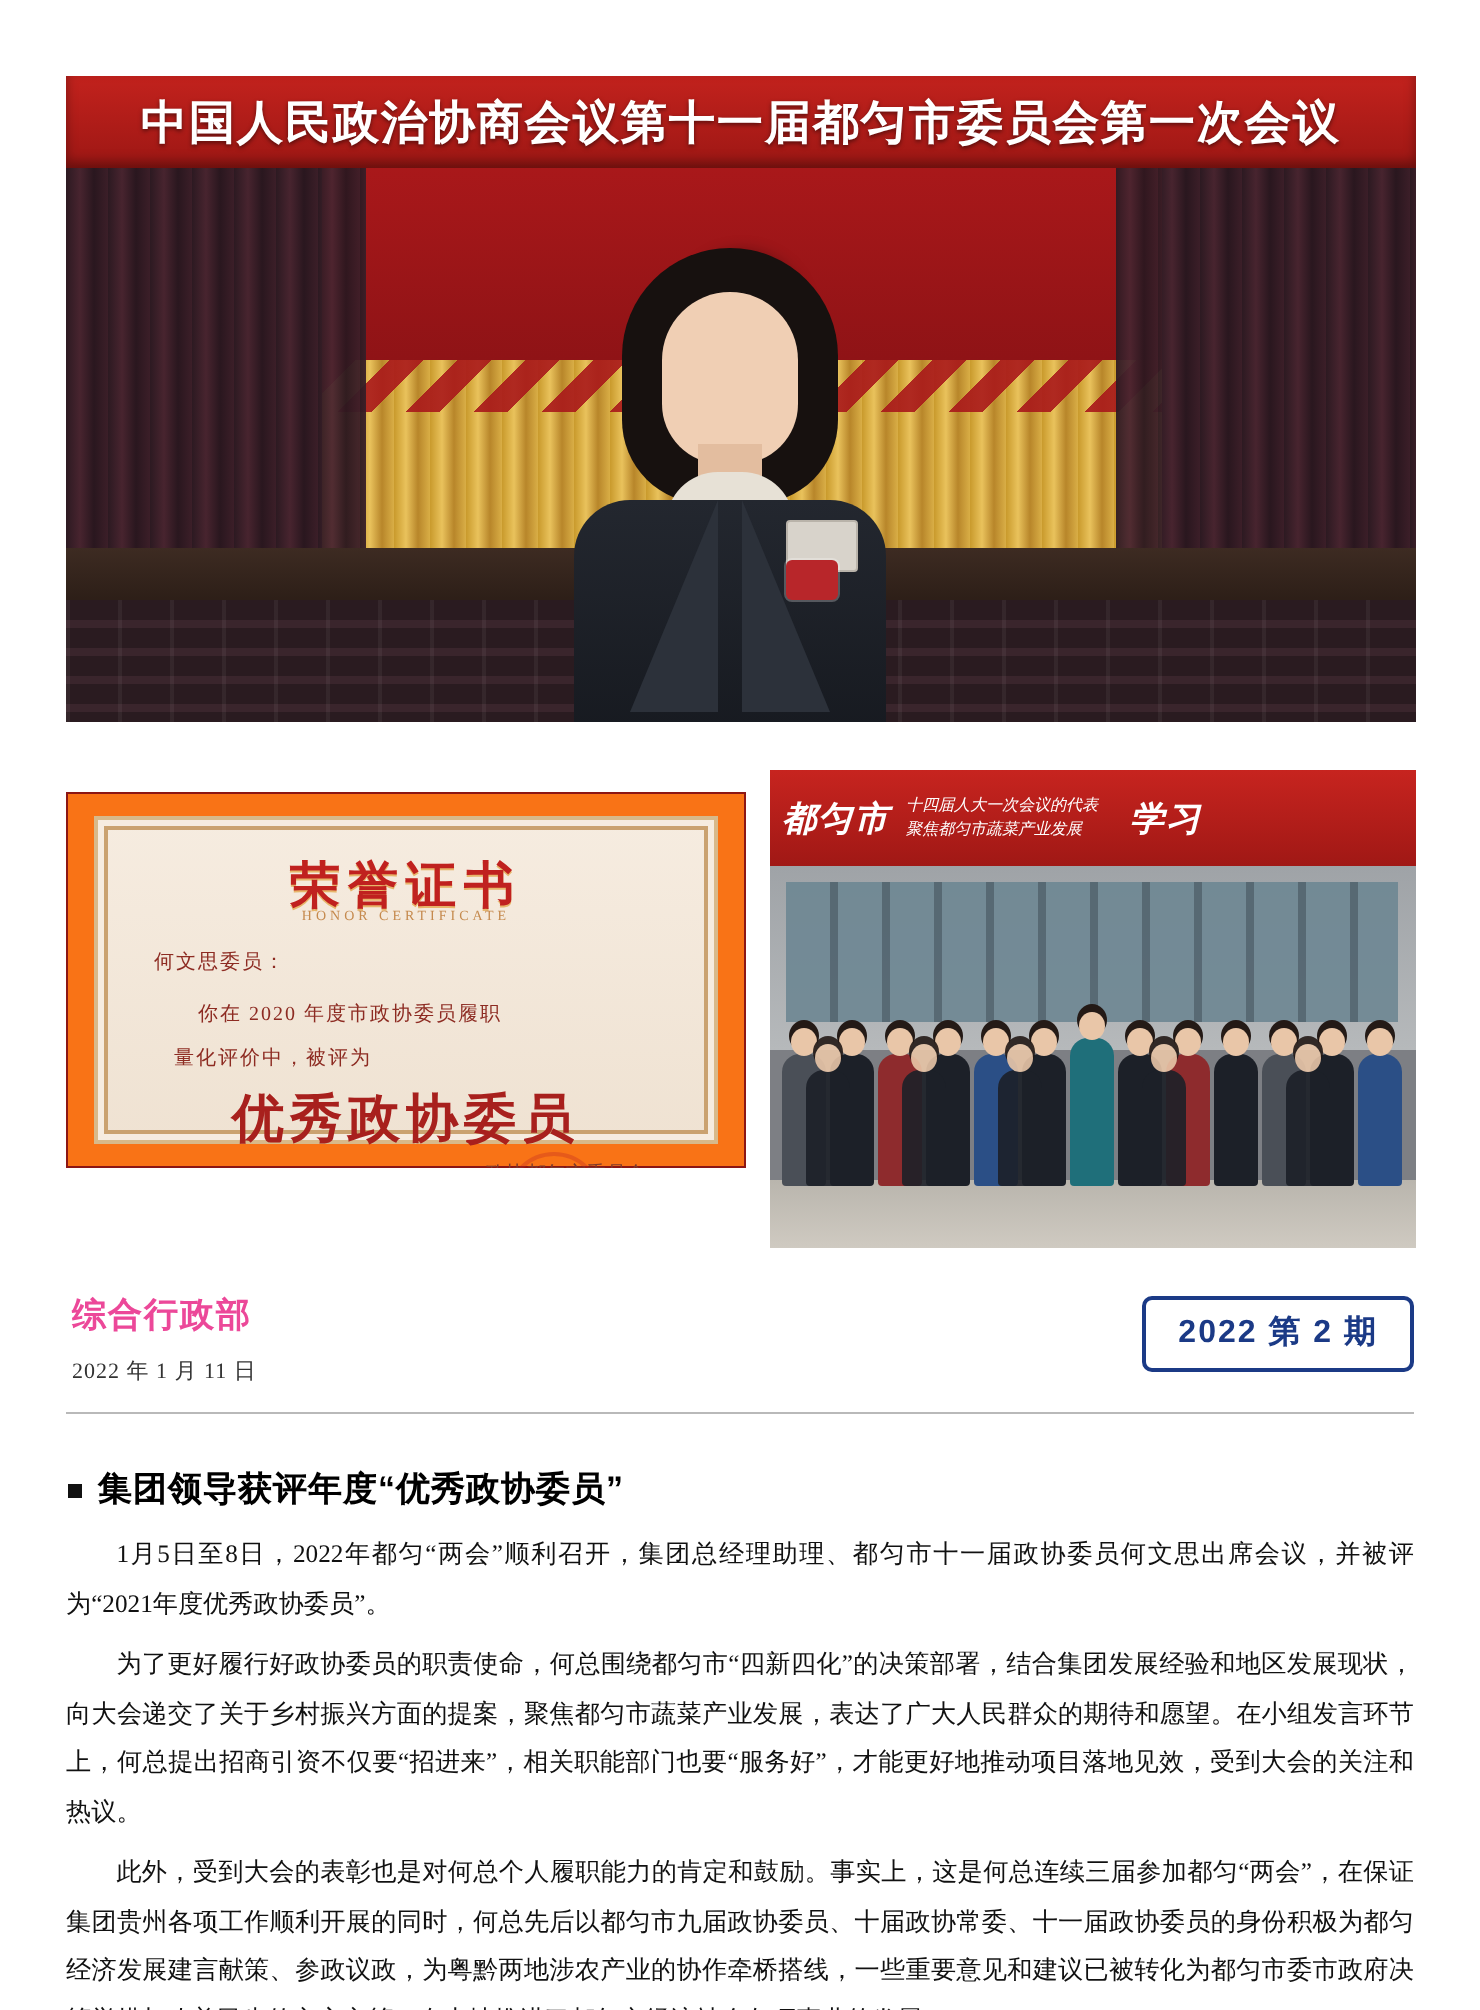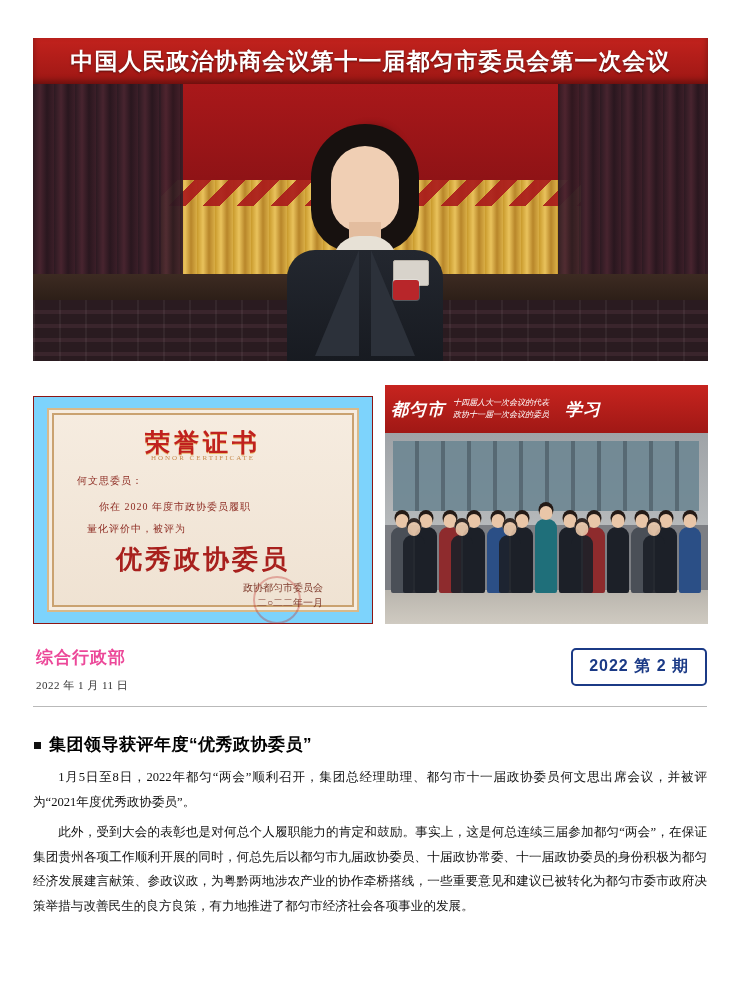--- a/index.html
+++ b/index.html
@@ -215,22 +215,22 @@
     border: 1px solid #b9b3aa;
     border-radius: 2px;
   }
 
   
   .cert {
     position: absolute;
     left: 33px;
     top: 396px;
     width: 340px;
-    height: 228px;
-    background: #7dd3fc;
+    height: 188px;
+    background: #f97316;
     box-shadow: inset 0 0 0 1px #8c1614;
     overflow: hidden;
   }
   .cert-inner {
     position: absolute;
     left: 14px; top: 12px; right: 14px; bottom: 12px;
     background: linear-gradient(to bottom, #f6ece0, #efe2d2);
     box-shadow: inset 0 0 0 2px #d8b98a, inset 0 0 0 5px #f6ece0, inset 0 0 0 7px #caa270;
   }
   .cert-title {
@@ -521,21 +521,21 @@
   </div>
 
   <div class="group">
     <div class="grp-building"></div>
     <div class="grp-glass"></div>
     <div class="grp-ground"></div>
     <div class="grp-banner">
       <span class="grp-banner-main">都匀市</span>
       <span class="grp-banner-mid">
         <span>十四届人大一次会议的代表</span><br>
-        <span>政协十一届一次会议的委员</span>
+        <span>聚焦都匀市蔬菜产业发展</span>
       </span>
       <span class="grp-banner-right">学习</span>
     </div>
     <div class="grp-people">
       <div class="gp grey" style="left:6px;"></div>
       <div class="gp" style="left:30px;"></div>
       <div class="gp red" style="left:54px;"></div>
       <div class="gp" style="left:78px;"></div>
       <div class="gp blue" style="left:102px;"></div>
       <div class="gp" style="left:126px;"></div>
@@ -559,16 +559,17 @@
   <div class="issue-badge">2022 第 2 期</div>
   <div class="rule"></div>
 
   <div class="headline">
     <span class="bullet"></span>
     <span>集团领导获评年度“优秀政协委员”</span>
   </div>
 
   <div class="body">
     <p>1月5日至8日，2022年都匀“两会”顺利召开，集团总经理助理、都匀市十一届政协委员何文思出席会议，并被评为“2021年度优秀政协委员”。</p>
+    <p>为了更好履行好政协委员的职责使命，何总围绕都匀市“四新四化”的决策部署，结合集团发展经验和地区发展现状，向大会递交了关于乡村振兴方面的提案，聚焦都匀市蔬菜产业发展，表达了广大人民群众的期待和愿望。在小组发言环节上，何总提出招商引资不仅要“招进来”，相关职能部门也要“服务好”，才能更好地推动项目落地见效，受到大会的关注和热议。</p>
     <p>此外，受到大会的表彰也是对何总个人履职能力的肯定和鼓励。事实上，这是何总连续三届参加都匀“两会”，在保证集团贵州各项工作顺利开展的同时，何总先后以都匀市九届政协委员、十届政协常委、十一届政协委员的身份积极为都匀经济发展建言献策、参政议政，为粤黔两地涉农产业的协作牵桥搭线，一些重要意见和建议已被转化为都匀市委市政府决策举措与改善民生的良方良策，有力地推进了都匀市经济社会各项事业的发展。</p>
   </div>
 
 </div>
 
 </body></html>

